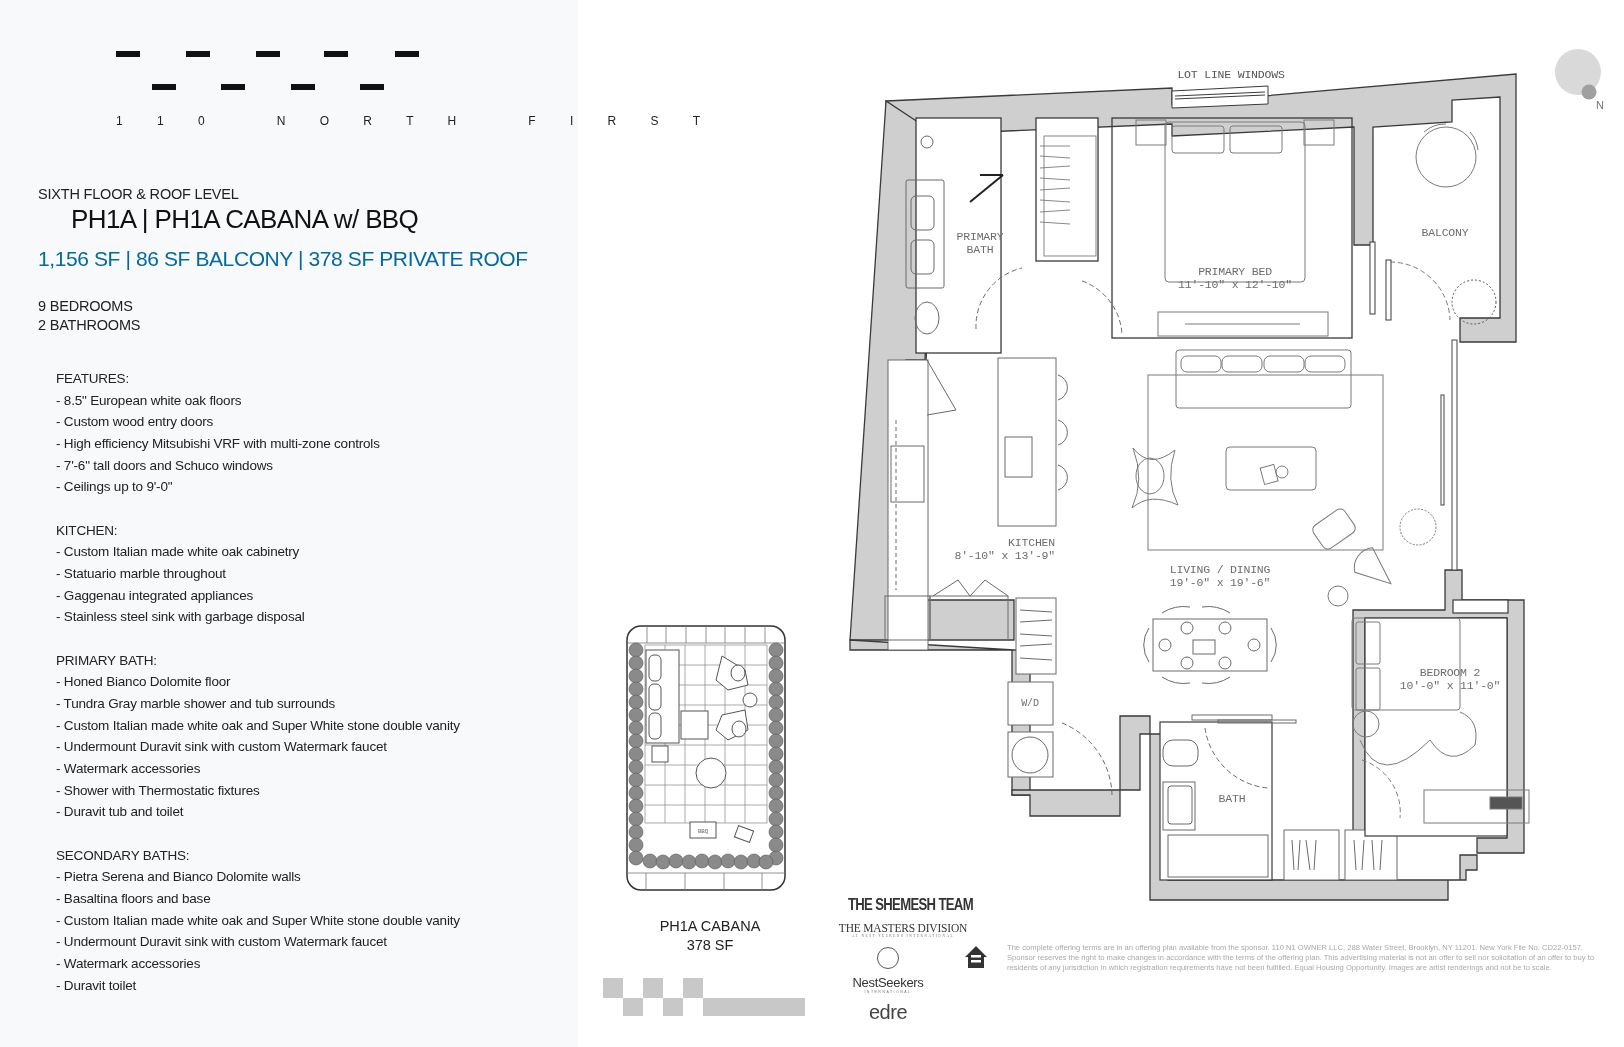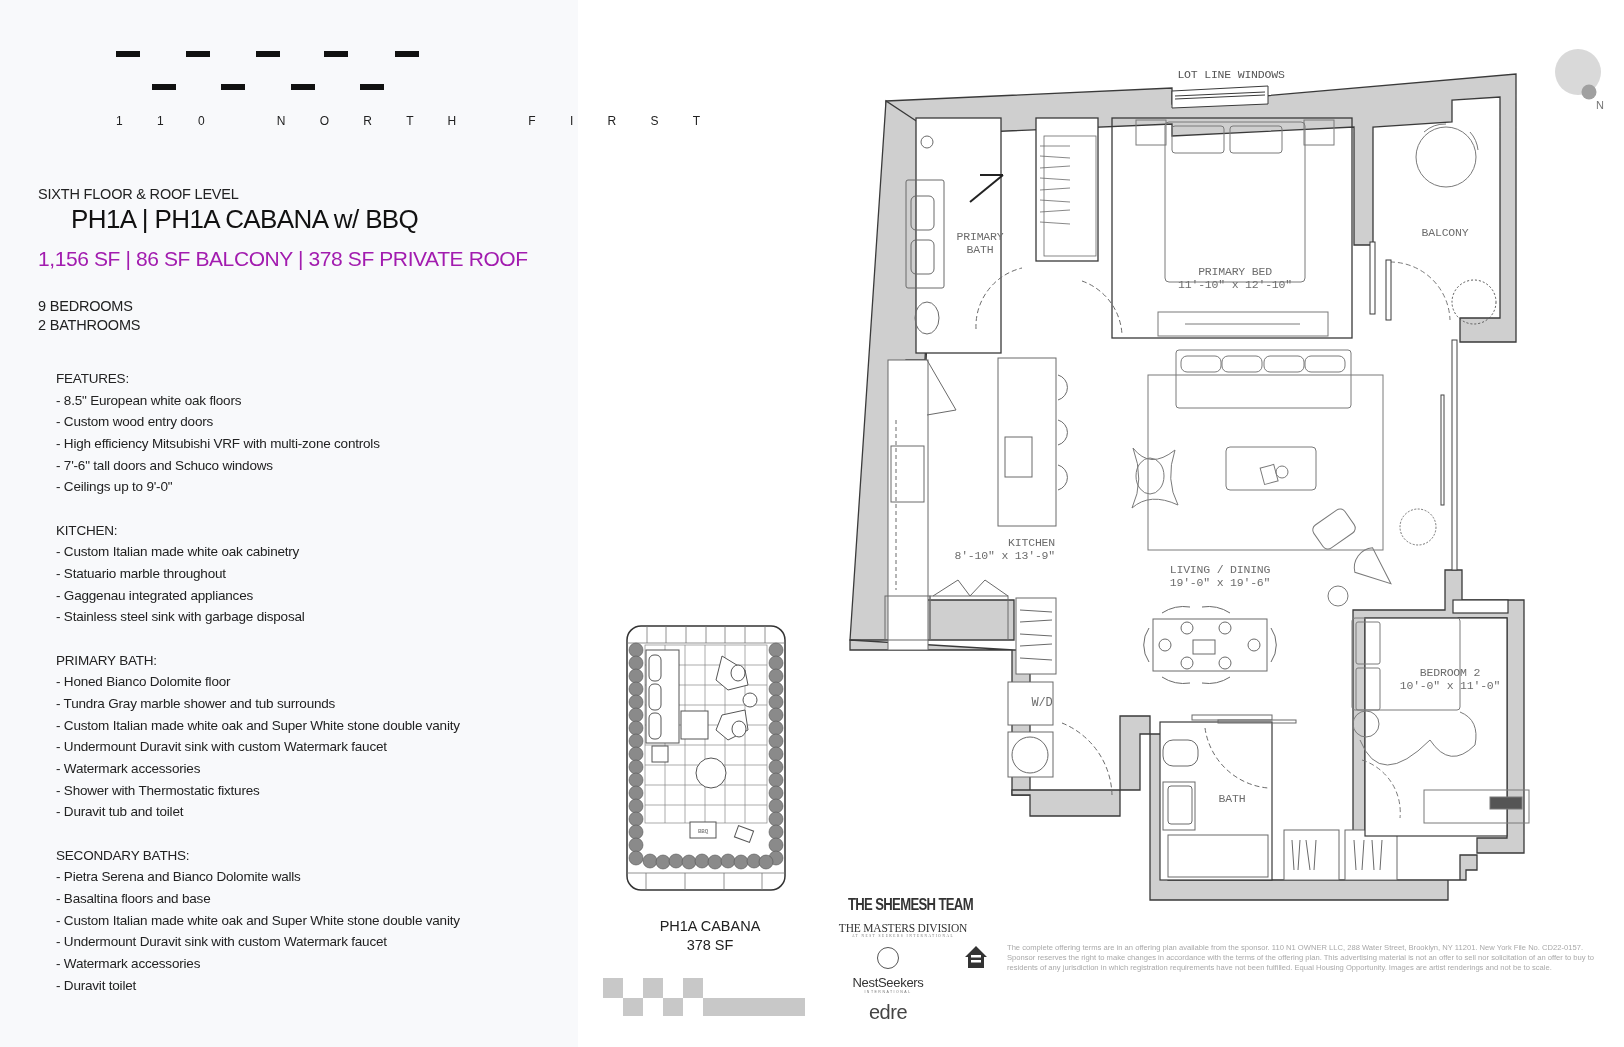--- a/index.html
+++ b/index.html
@@ -14,21 +14,21 @@
     background: #f8f9fb;
   }
   .logo { position: absolute; left: 110px; top: 48px; width: 350px; height: 80px; }
   .logo .dash { position: absolute; width: 24px; height: 6px; background: #111; }
   .logo-word {
     position: absolute; left: 116px; top: 114px; font-size: 12px; letter-spacing: 15.5px;
     color: #222; white-space: pre;
   }
   .subhead { position: absolute; left: 38px; top: 186px; font-size: 14.5px; color: #222; letter-spacing: -0.2px; }
   .title { position: absolute; left: 37px; top: 204px; font-size: 26px; color: #111; letter-spacing: -0.6px; margin-left: 34px; }
-  .area { position: absolute; left: 38px; top: 247px; font-size: 21px; color: #a21caf; letter-spacing: -0.4px; }
+  .area { position: absolute; left: 38px; top: 247px; font-size: 21px; color: #0369a1; letter-spacing: -0.4px; }
   .rooms { position: absolute; left: 38px; top: 297px; font-size: 14.5px; line-height: 19px; color: #222; letter-spacing: -0.2px; }
   .features { position: absolute; left: 38px; top: 368px; font-size: 13.5px; color: #222; letter-spacing: -0.2px; margin-left: 18px; }
   .feat-section { margin-bottom: 21.5px; }
   .feat-head { height: 21.7px; line-height: 21.7px; }
   .feat-item { height: 21.7px; line-height: 21.7px; }
 
   .plan { position: absolute; left: 0; top: 0; }
   .lbl { position: absolute; font-size: 11.5px; color: #6d6d6d; text-align: center; line-height: 13px; letter-spacing: -0.2px; font-family: Liberation Mono, monospace; }
   .cabana-label { position: absolute; left: 635px; top: 917px; width: 150px; text-align: center; font-size: 14.5px; color: #222; line-height: 19px; }
   .compass-n { position: absolute; left: 1596px; top: 99px; font-size: 11px; color: #777; }
@@ -423,21 +423,21 @@
 </div>
 <div class="lbl" style="left:1155px;top:563px;width:130px;">
   <div>LIVING / DINING</div>
   <div>19'-0" x 19'-6"</div>
 </div>
 <div class="lbl" style="left:1390px;top:666px;width:120px;">
   <div>BEDROOM 2</div>
   <div>10'-0" x 11'-0"</div>
 </div>
 <div class="lbl" style="left:1202px;top:792px;width:60px;">BATH</div>
-<div class="lbl" style="left:1010px;top:697px;width:40px;font-size:12px;padding-left:12px;">W/D</div>
+<div class="lbl" style="left:1010px;top:697px;width:40px;font-size:10px;">W/D</div>
 <div class="lbl" style="left:690px;top:825px;width:26px;font-size:6px;">BBQ</div>
 <div class="compass-n">N</div>
 
 <div class="cabana-label">
   <div>PH1A CABANA</div>
   <div>378 SF</div>
 </div>
 
 <div class="brand shemesh">
   <div>THE SHEMESH TEAM</div>

